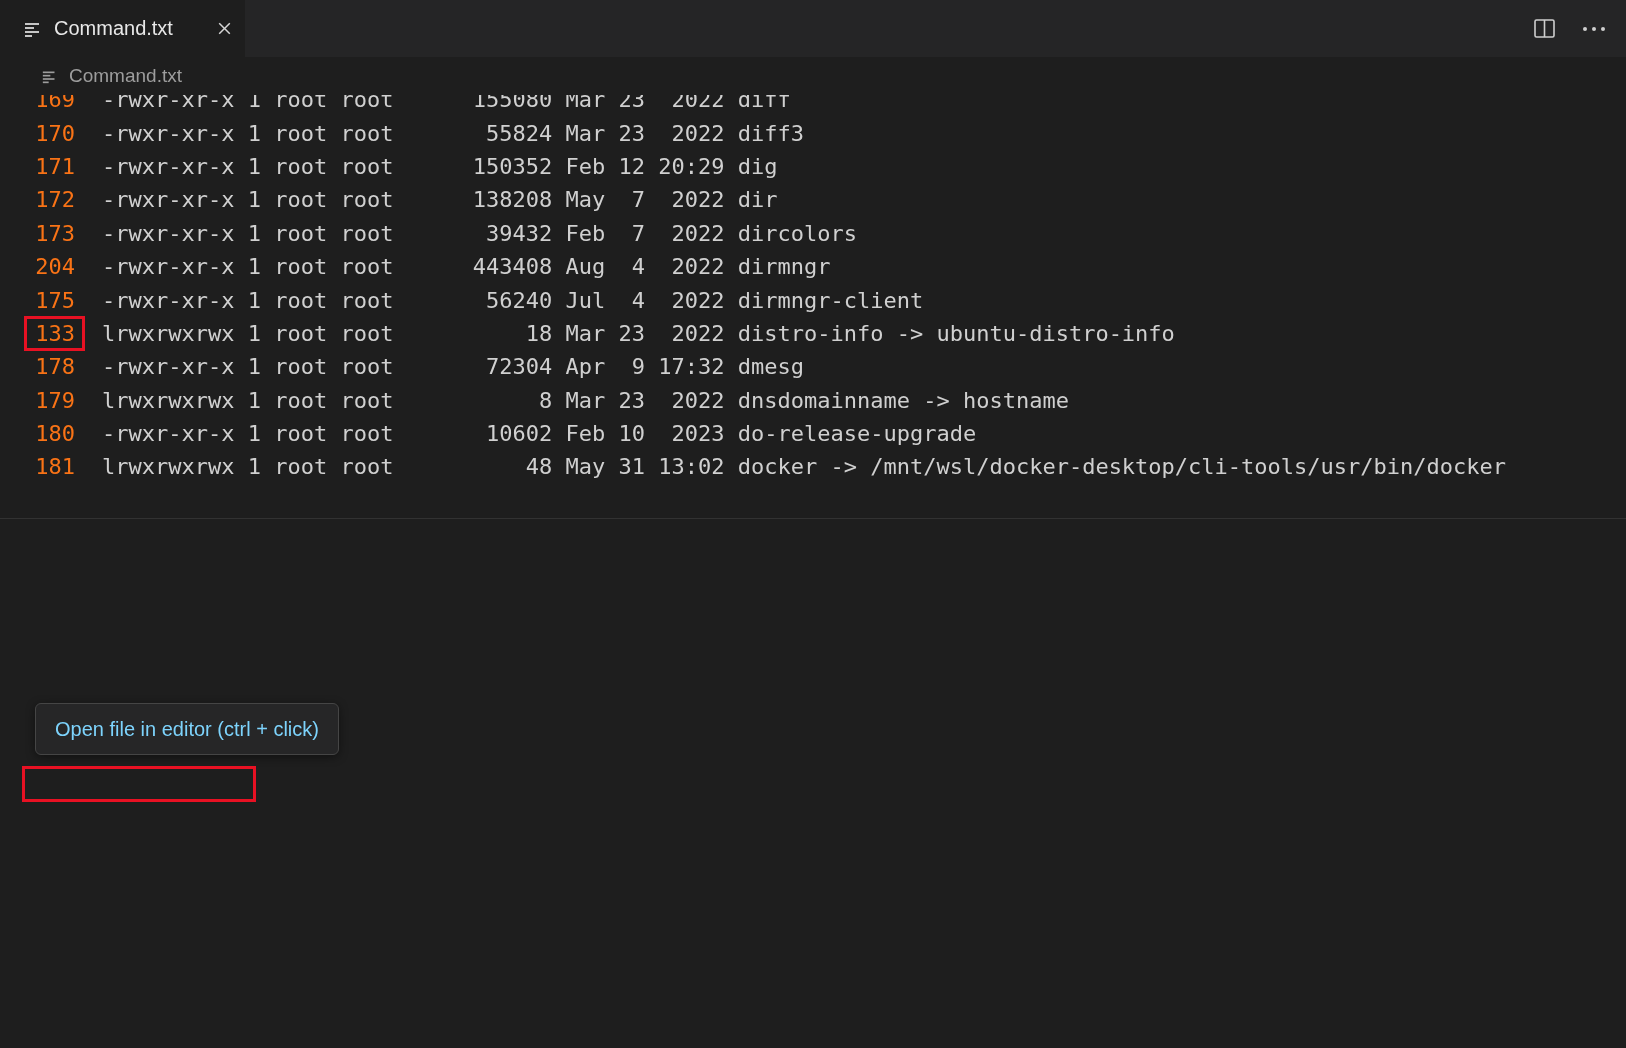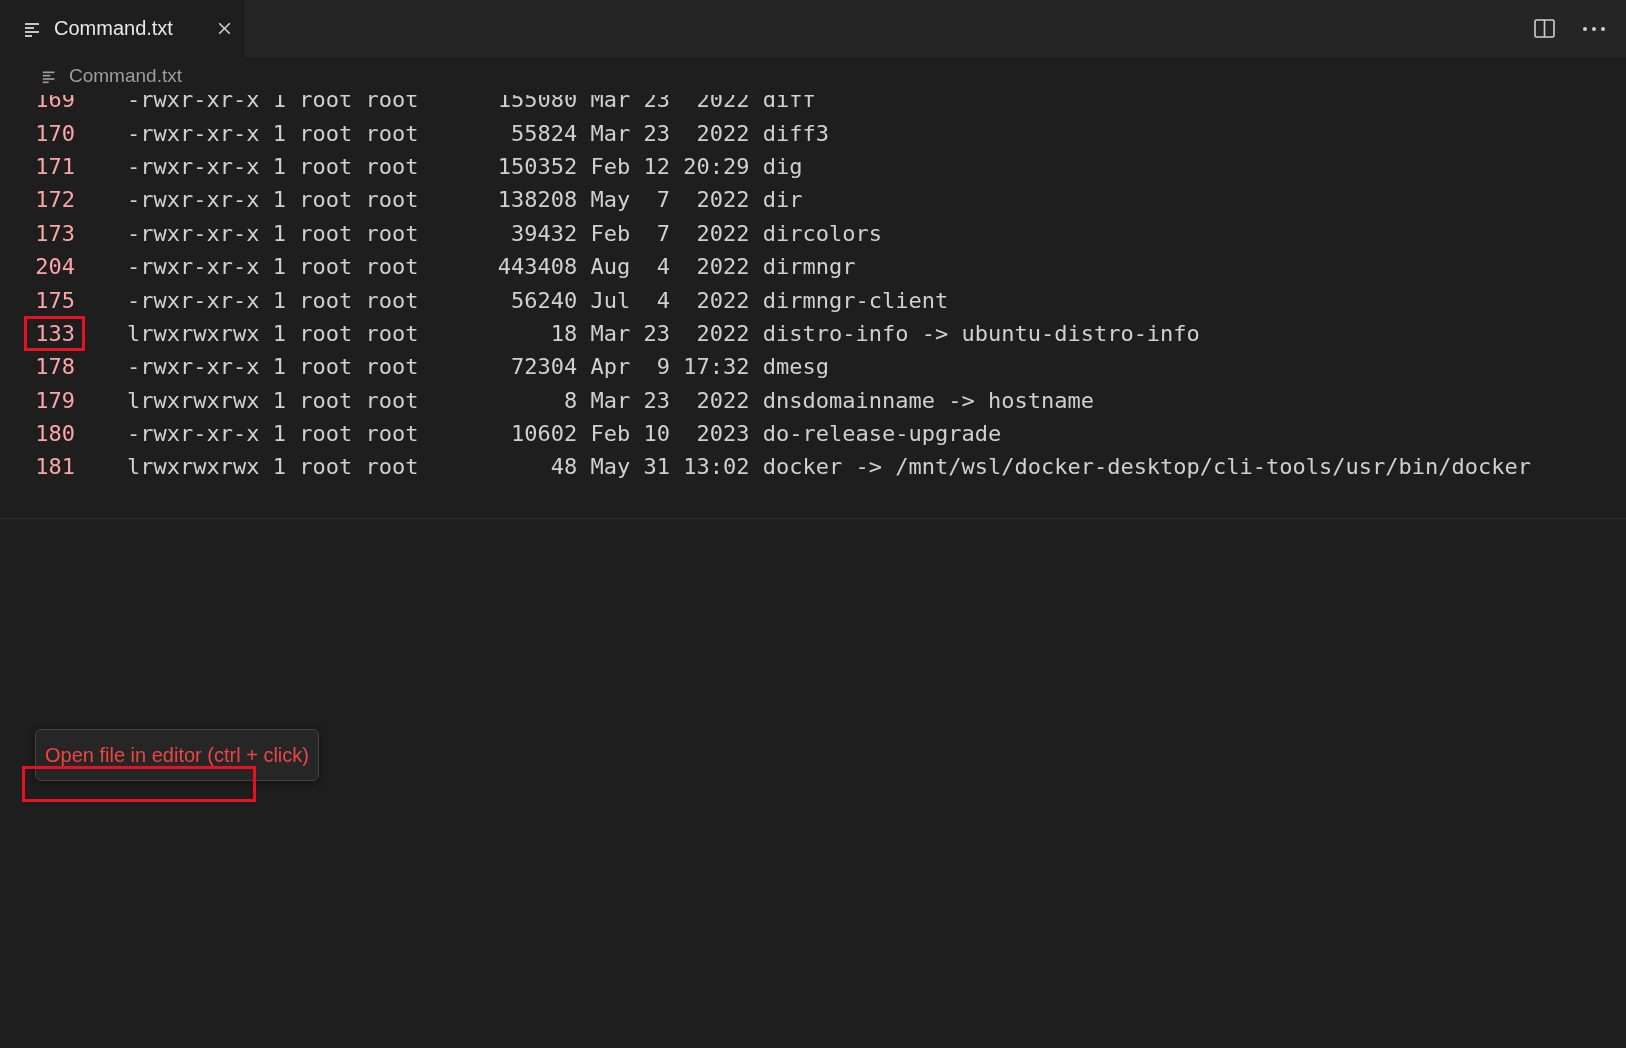--- a/index.html
+++ b/index.html
@@ -15,30 +15,30 @@
   
   .breadcrumb{position:absolute;left:0;top:57px;width:1626px;height:38px;background:#1e1e1e;
               display:flex;align-items:center;gap:12px;padding-left:42px;box-sizing:border-box}
   .crumb-label{color:#9d9d9d;font-size:19px}
   
   .editor{position:absolute;left:0;top:95px;width:1626px;height:423px;overflow:hidden;background:#1e1e1e}
   .ed-lines{margin-top:-12px}
   .ed-row{display:flex;align-items:center;height:33.4px;position:relative}
   .ed-row.current{background:rgba(255,255,255,.035);
         box-shadow:inset 0 1px 0 rgba(255,255,255,.09),inset 0 -1px 0 rgba(255,255,255,.09)}
-  .gutter{flex:none;width:75px;text-align:right;color:#fca5a5;
+  .gutter{flex:none;width:75px;text-align:right;color:#f97316;
           font:22px "DejaVu Sans Mono",monospace}
-  .ed-text{margin:0 0 0 52px;font:22px "DejaVu Sans Mono",monospace;color:#d0d0d0;white-space:pre}
+  .ed-text{margin:0 0 0 27px;font:22px "DejaVu Sans Mono",monospace;color:#d0d0d0;white-space:pre}
   
   .panel{position:absolute;left:0;top:518px;width:1626px;height:530px;background:#1e1e1e;
          border-top:1px solid #323232;box-sizing:border-box}
   
-  .tooltip{position:absolute;left:35px;top:729px;height:50px;display:flex;align-items:center;
-           padding:0 9px;background:#262627;border:1px solid #454545;border-radius:6px;
-           color:#ef4444;font-size:20px;z-index:20;box-shadow:0 2px 10px rgba(0,0,0,.45);white-space:nowrap}
+  .tooltip{position:absolute;left:35px;top:703px;height:50px;display:flex;align-items:center;
+           padding:0 19px;background:#262627;border:1px solid #454545;border-radius:6px;
+           color:#7dd3fc;font-size:20px;z-index:20;box-shadow:0 2px 10px rgba(0,0,0,.45);white-space:nowrap}
   .anno{position:absolute;border:3px solid var(--accent-red-box);z-index:30;box-sizing:border-box}
   #anno-editor{left:24px;top:316px;width:61px;height:35px}
   #anno-terminal{left:22px;top:766px;width:234px;height:36px}
   .icon{color:#cfcfcf}
 </style>
 </head>
 <body>
 
 <div class="titlebar">
   <div class="tab">

